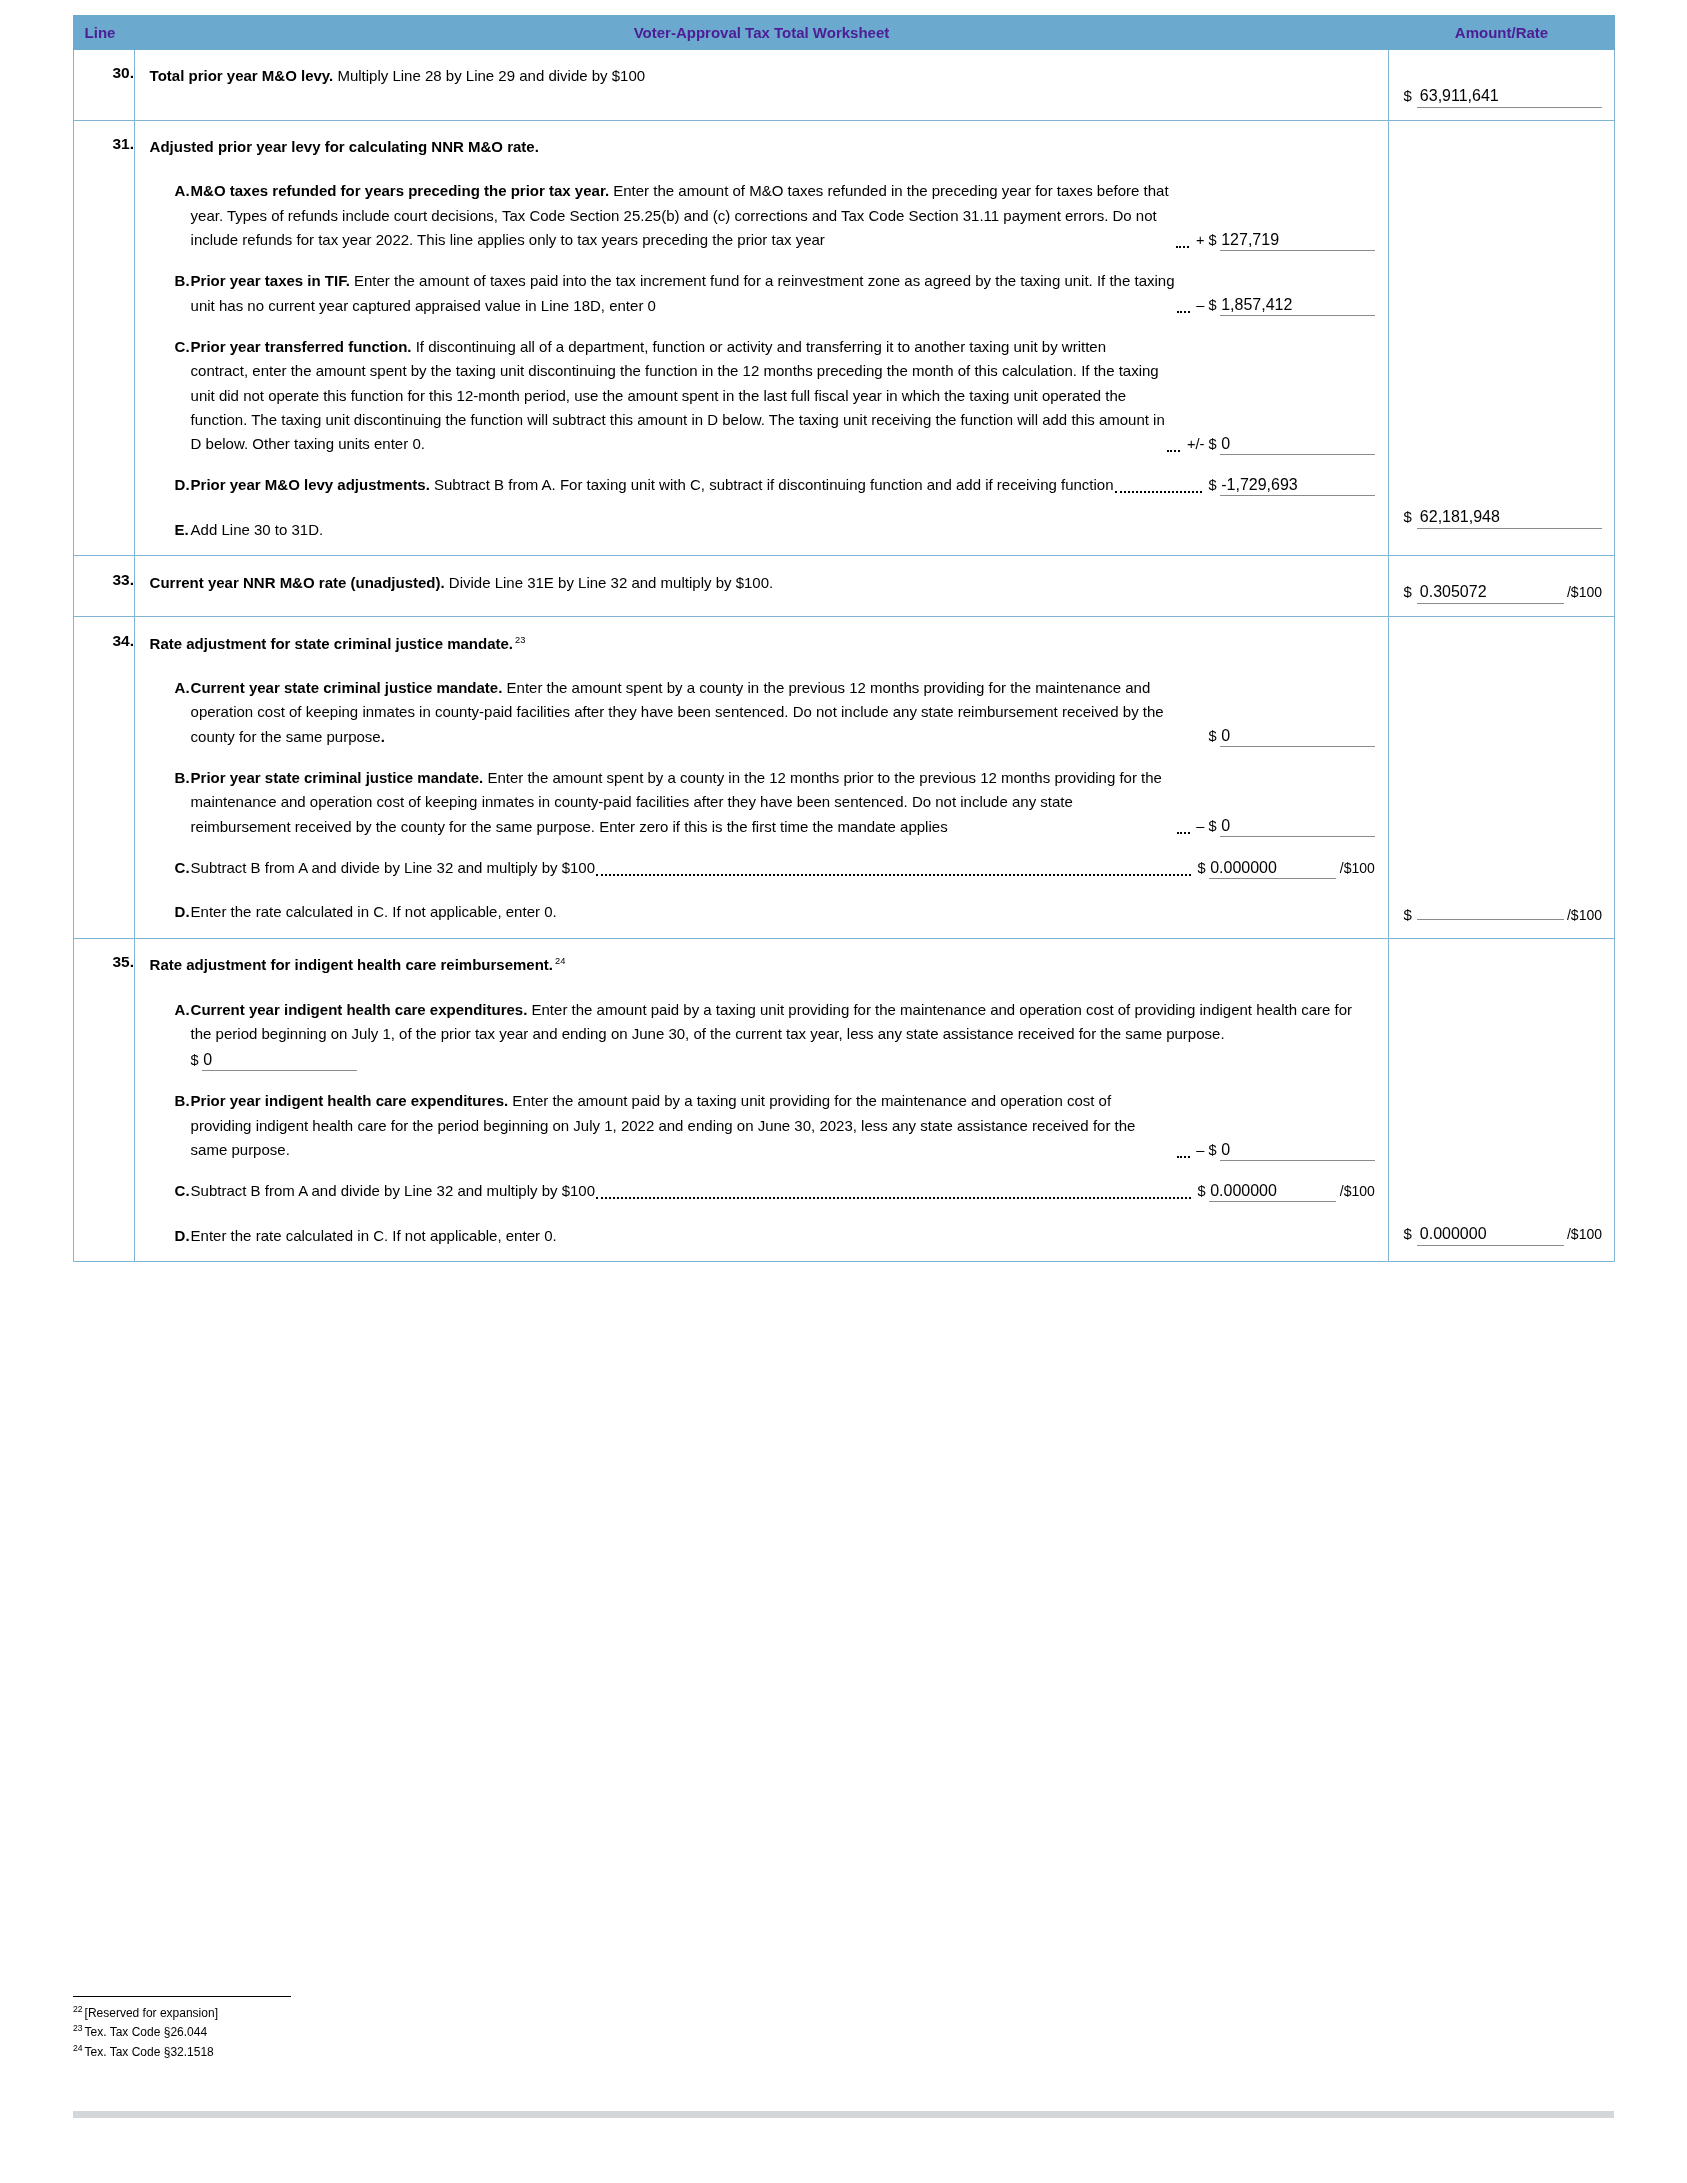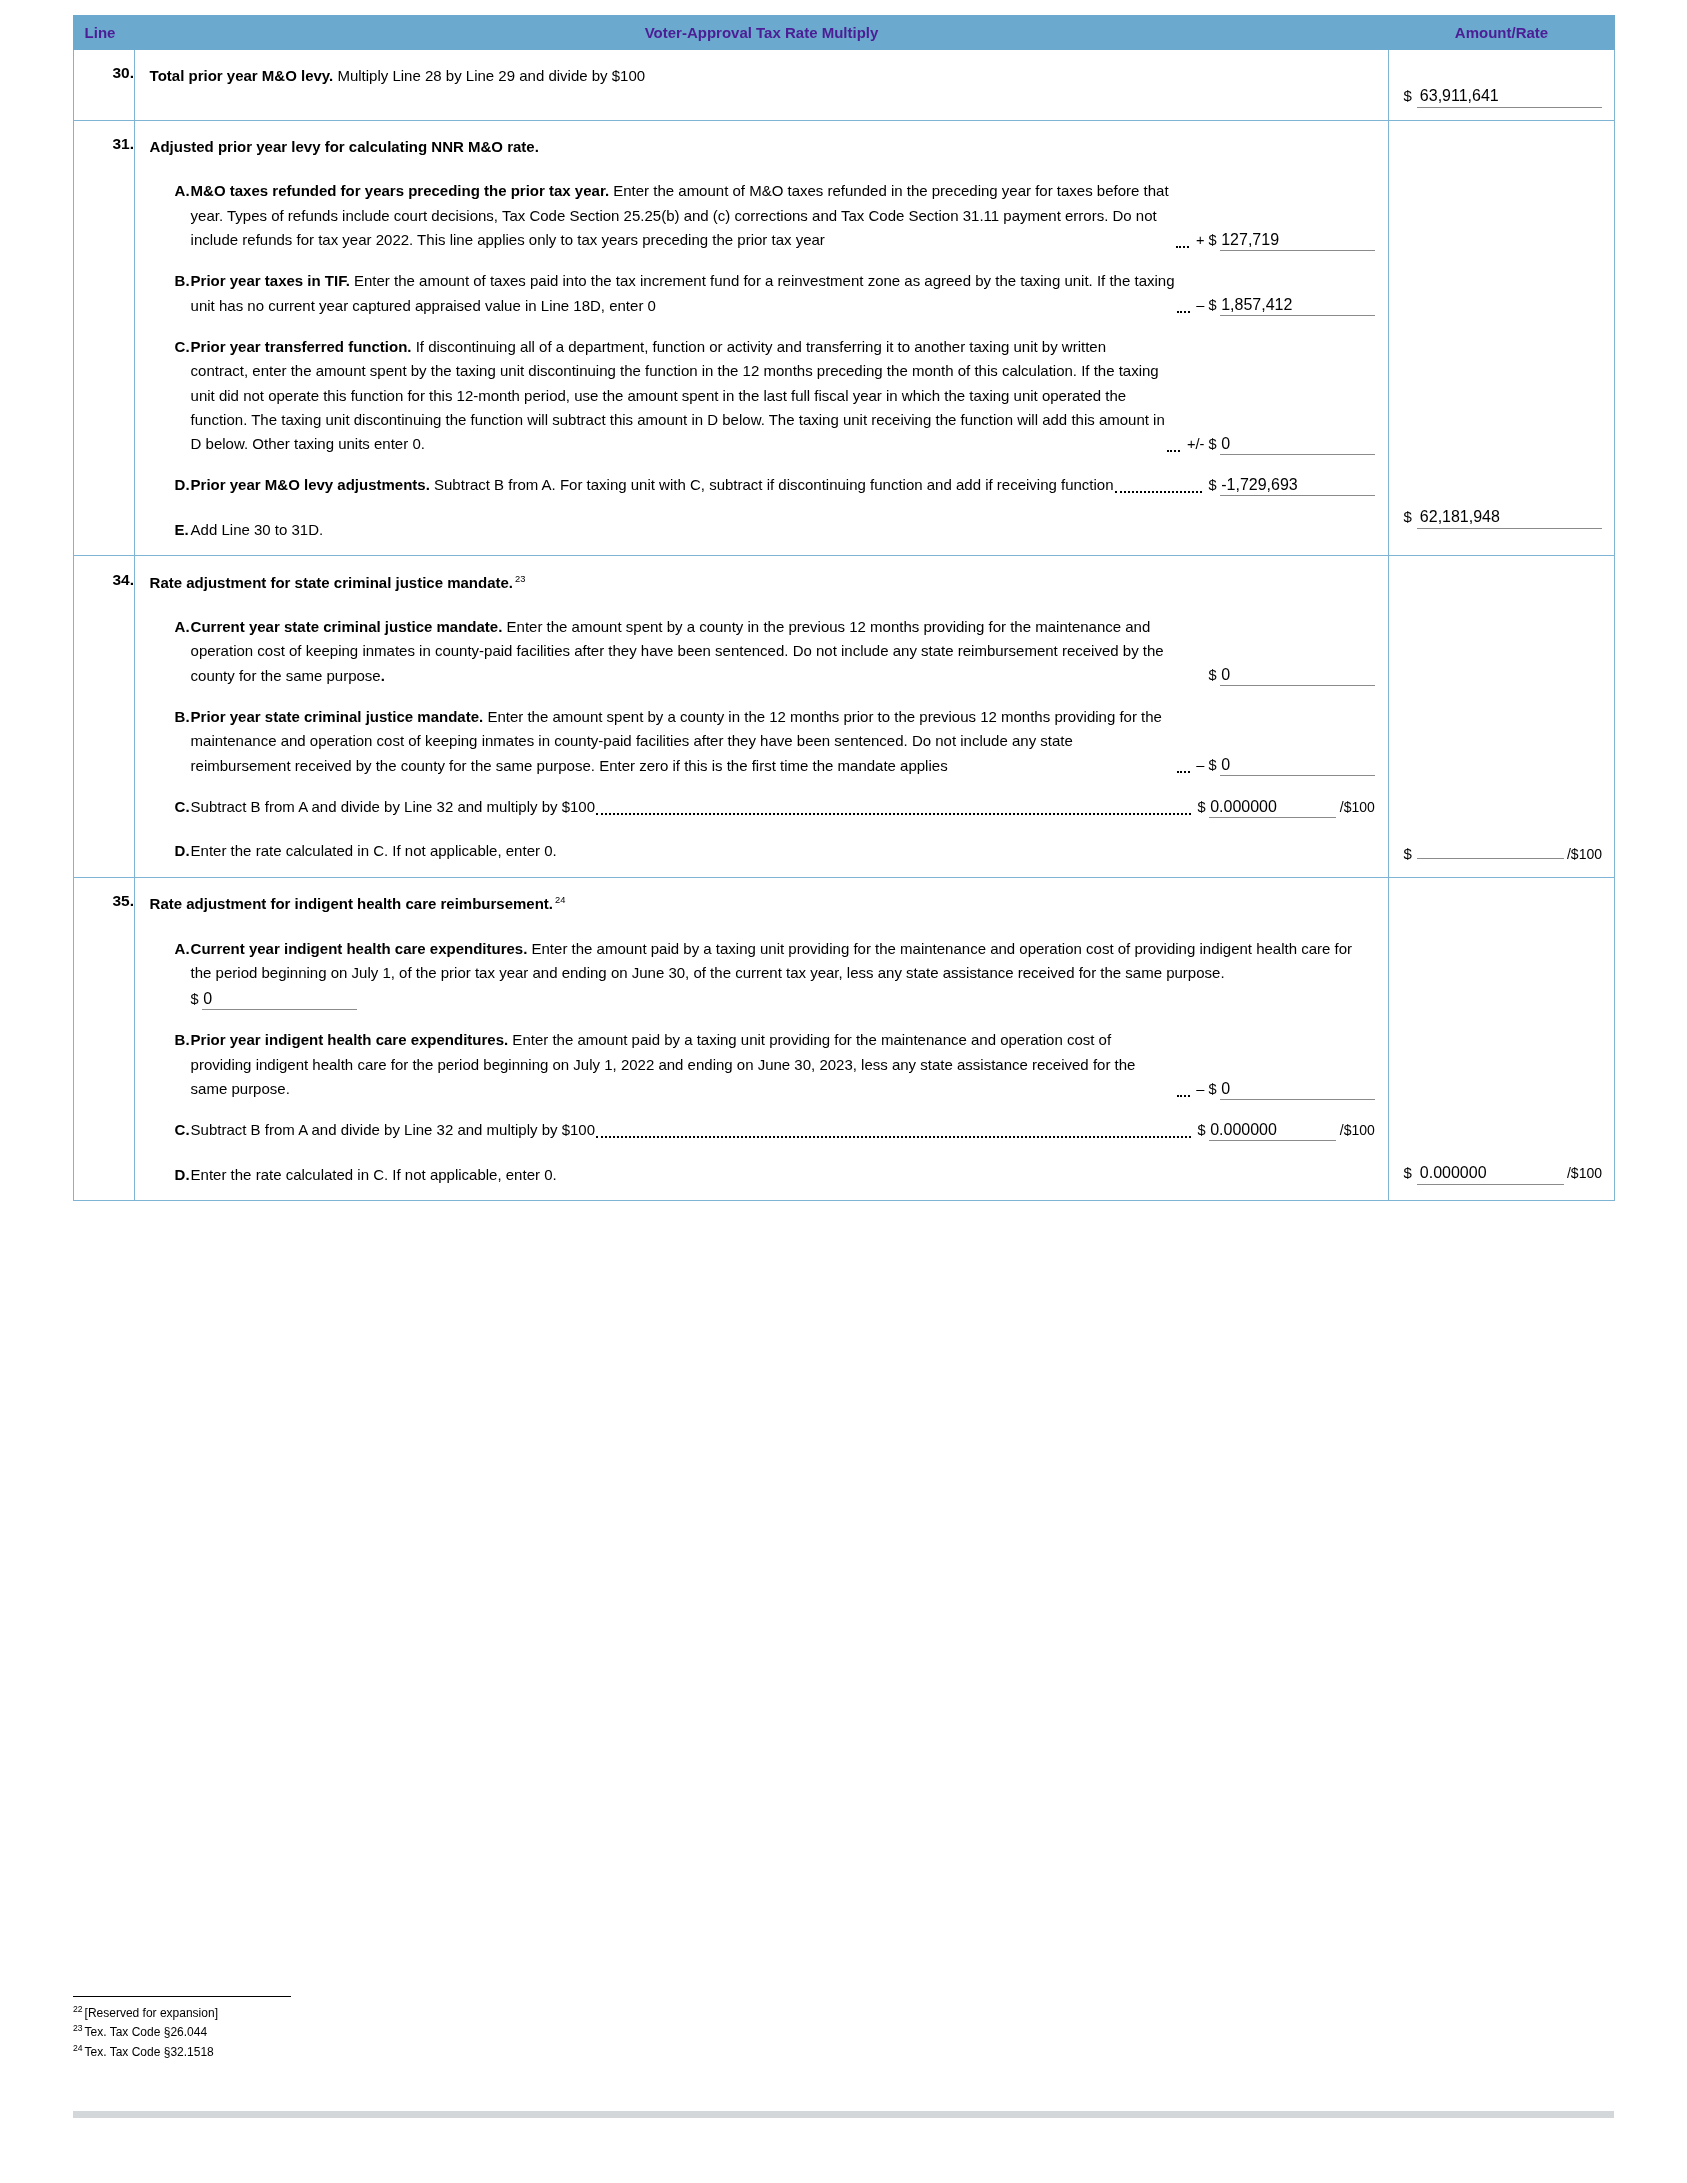--- a/index.html
+++ b/index.html
@@ -234,21 +234,21 @@
 
   <table class="sheet">
     <colgroup>
       <col class="c-line">
         <col class="c-desc">
         <col class="c-amt">
     </colgroup>
     <thead>
       <tr>
         <th class="h-line">Line</th>
-        <th class="h-desc">Voter-Approval Tax Rate Multiply</th>
+        <th class="h-desc">Voter-Approval Tax Total Worksheet</th>
         <th class="h-amt">Amount/Rate</th>
       </tr>
     </thead>
     <tbody>
 
       <tr>
         <td class="line-no">30.</td>
         <td class="desc" style="height:71px;">
           <span class="bold">Total prior year M&amp;O levy.</span><span> Multiply Line 28 by Line 29 and divide by $100</span>
         </td>
@@ -336,20 +336,33 @@
         </td>
         <td class="amt">
           <div class="amt-box" style="bottom:26.5px;">
             <span class="dollar">$</span>
             <span class="val">62,181,948</span>
           </div>
         </td>
       </tr>
 
 
+      <tr>
+        <td class="line-no">33.</td>
+        <td class="desc" style="height:61px;">
+          <span class="bold">Current year NNR M&amp;O rate (unadjusted).</span><span> Divide Line 31E by Line 32 and multiply by $100.</span>
+        </td>
+        <td class="amt">
+          <div class="amt-box" style="bottom:12px;">
+            <span class="dollar">$</span>
+            <span class="val">0.305072</span>
+            <span class="per">/$100</span>
+          </div>
+        </td>
+      </tr>
 
       <tr>
         <td class="line-no">34.</td>
         <td class="desc">
           <div style="font-size:15px;">
             <span class="bold">Rate adjustment for state criminal justice mandate.</span><sup class="fn">23</sup>
           </div>
 
           <div class="sub" style="margin-top:20px;">
             <div class="ltr">A.</div>

